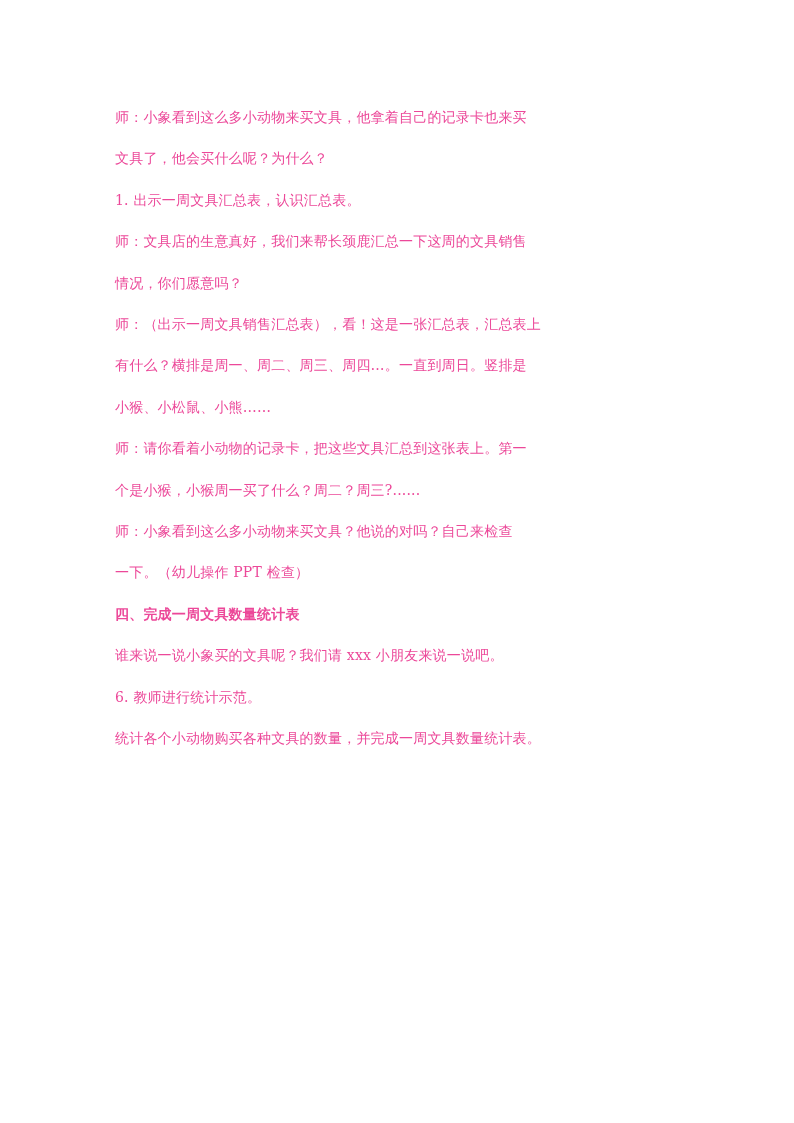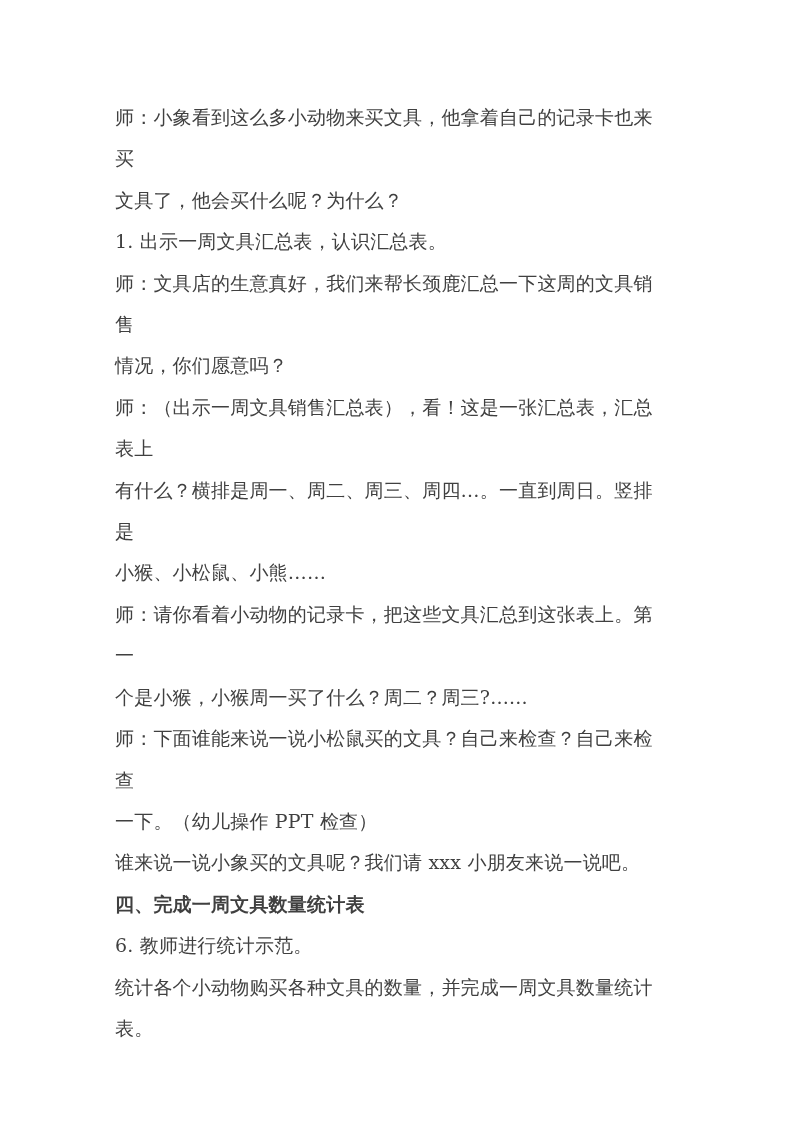--- a/index.html
+++ b/index.html
@@ -17,23 +17,23 @@
   .content {
     position: absolute;
     left: 115px;
     top: 97px;
     width: 556px;
   }
   p.para {
     margin: 0;
     padding: 0;
     font-family: "DejaVu Serif", "Liberation Serif", serif;
-    font-size: 19px;
+    font-size: 14px;
     line-height: 41.4px;
-    color: #404040;
+    color: #ec4899;
     white-space: pre-line;
     text-align: left;
     letter-spacing: 0.2px;
   }
   p.para.heading {
     font-weight: bold;
   }
 </style>
 </head>
 <body>
@@ -43,20 +43,20 @@
       <p class="para">师：小象看到这么多小动物来买文具，他拿着自己的记录卡也来买
 文具了，他会买什么呢？为什么？</p>
       <p class="para">1. 出示一周文具汇总表，认识汇总表。</p>
       <p class="para">师：文具店的生意真好，我们来帮长颈鹿汇总一下这周的文具销售
 情况，你们愿意吗？</p>
       <p class="para">师：（出示一周文具销售汇总表），看！这是一张汇总表，汇总表上
 有什么？横排是周一、周二、周三、周四…。一直到周日。竖排是
 小猴、小松鼠、小熊……</p>
       <p class="para">师：请你看着小动物的记录卡，把这些文具汇总到这张表上。第一
 个是小猴，小猴周一买了什么？周二？周三?......</p>
-      <p class="para">师：下面谁能来说一说小松鼠买的文具？自己来检查？自己来检查
+      <p class="para">师：小象看到这么多小动物来买文具？他说的对吗？自己来检查
 一下。（幼儿操作 PPT 检查）</p>
+      <p class="para heading">四、完成一周文具数量统计表</p>
       <p class="para">谁来说一说小象买的文具呢？我们请 xxx 小朋友来说一说吧。</p>
-      <p class="para heading">四、完成一周文具数量统计表</p>
       <p class="para">6. 教师进行统计示范。</p>
       <p class="para">统计各个小动物购买各种文具的数量，并完成一周文具数量统计表。</p>
     </div>
 </div>
 
 </body></html>

